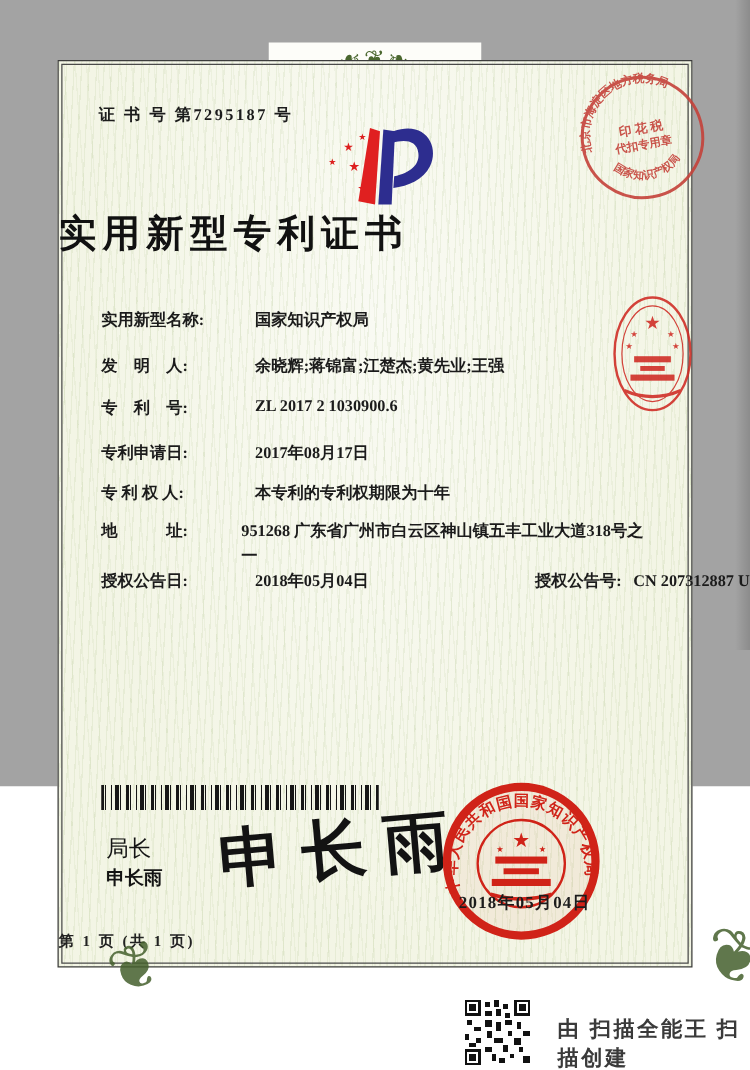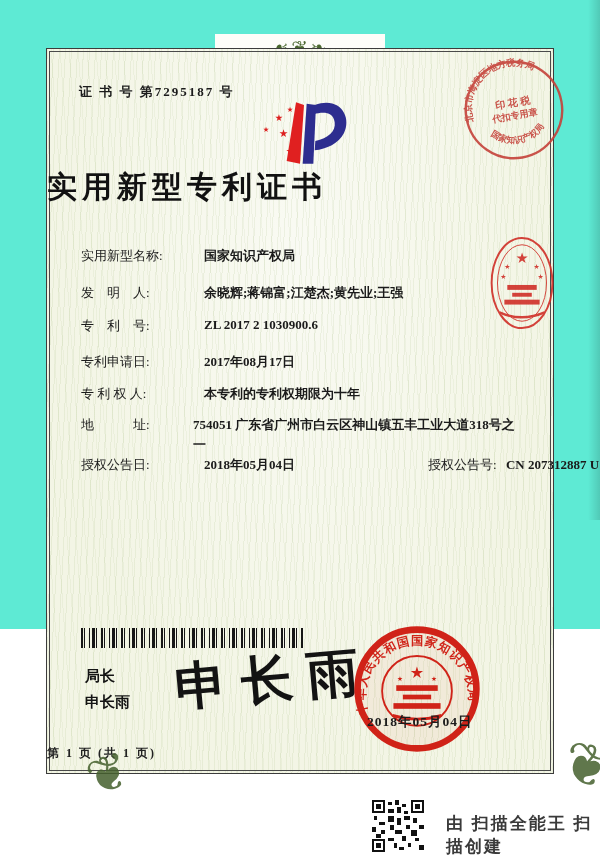--- a/index.html
+++ b/index.html
@@ -1,18 +1,18 @@
 <!DOCTYPE html>
 <html><head>
 <meta charset="utf-8">
 <style>
   html,body{margin:0;padding:0;}
   body{width:600px;height:856px;background:#ffffff;overflow:hidden;
        font-family:"Liberation Serif","DejaVu Serif",serif;}
-  .scan{position:relative;width:600px;height:629px;background:#5eead4;}
+  .scan{position:relative;width:600px;height:629px;background:#a3a3a3;}
 
   
   .page{position:absolute;left:46px;top:48px;width:508px;height:726px;
         background-color:#f3f5e5;
         background-image:
           repeating-linear-gradient(93deg, rgba(130,162,82,.11) 0 1px, transparent 1px 6px),
           repeating-linear-gradient(86deg, rgba(130,162,82,.08) 0 1px, transparent 1px 9px),
           radial-gradient(ellipse at 50% 28%, rgba(255,255,255,.55), rgba(255,255,255,0) 70%);
         border:1px solid #3c3c3c;box-sizing:border-box;}
   .page-inner-border{position:absolute;left:2px;top:2px;right:2px;bottom:2px;
@@ -26,38 +26,38 @@
   .title{position:absolute;left:0;top:118px;width:100%;
          font-size:30px;font-weight:700;letter-spacing:5px;color:#111;}
 
   .tax-seal{position:absolute;left:414px;top:8px;width:106px;height:106px;
             transform:rotate(-10deg);opacity:.9;}
 
   .emblem{position:absolute;left:440px;top:185px;width:70px;height:98px;opacity:.88;}
 
   .fields{position:absolute;left:0;top:0;width:100%;font-size:13px;color:#1b1b1b;}
   .frow{position:absolute;left:34px;white-space:nowrap;}
-  .flabel{font-weight:400;}
+  .flabel{font-weight:700;}
   .fvalue{position:absolute;left:123px;top:0;font-weight:600;white-space:nowrap;}
   .fvalue-addr{left:112px;}
   .addr2{position:absolute;left:112px;top:20px;font-weight:600;}
   .frow-right{position:absolute;left:347px;top:0;white-space:nowrap;}
 
   .paras{position:absolute;left:32px;top:433px;width:452px;
          font-size:12.5px;line-height:18.5px;color:#222;font-style:italic;
          font-weight:500;text-align:justify;}
   .paras p{margin:0;text-indent:2em;}
 
   .barcode{position:absolute;left:34px;top:579px;width:222px;height:20px;
      background:
        repeating-linear-gradient(90deg,#161616 0 2px,transparent 2px 3px,
          #161616 3px 4px,transparent 4px 8px,#161616 8px 9px,transparent 9px 11px,
          #161616 11px 14px,transparent 14px 15px,#161616 15px 16px,transparent 16px 20px);}
 
-  .sig-title{position:absolute;left:38px;top:618px;font-size:15px;font-weight:700;color:#141414;}
+  .sig-title{position:absolute;left:38px;top:618px;font-size:18px;font-weight:400;color:#141414;}
   .sig-name{position:absolute;left:38px;top:644px;font-size:15px;font-weight:700;color:#141414;}
   .sig-script{position:absolute;left:128px;top:596px;font-size:52px;font-weight:700;
       color:#131313;letter-spacing:14px;transform:rotate(-5deg);white-space:nowrap;}
 
   .office-seal{position:absolute;left:304px;top:574px;width:132px;height:132px;}
   .seal-date{position:absolute;left:320px;top:664px;font-size:13.5px;font-weight:700;
       color:#1c1c1c;letter-spacing:1px;white-space:nowrap;}
 
   .page-footer{position:absolute;left:0;top:696px;width:100%;text-align:left;
       font-size:12px;font-weight:600;color:#222;letter-spacing:2px;}
@@ -150,21 +150,21 @@
       <div class="frow" style="top:304px">
         <span class="flabel">专利申请日:</span>
         <span class="fvalue">2017年08月17日</span>
       </div>
       <div class="frow" style="top:336px">
         <span class="flabel">专 利 权 人:</span>
         <span class="fvalue">本专利的专利权期限为十年</span>
       </div>
       <div class="frow" style="top:367px">
         <span class="flabel">地　　　址:</span>
-        <span class="fvalue fvalue-addr">754051 广东省广州市白云区神山镇五丰工业大道318号之</span>
+        <span class="fvalue fvalue-addr">951268 广东省广州市白云区神山镇五丰工业大道318号之</span>
         <span class="addr2">一</span>
       </div>
       <div class="frow" style="top:407px">
         <span class="flabel">授权公告日:</span>
         <span class="fvalue">2018年05月04日</span>
         <span class="frow-right">
           <span class="flabel">授权公告号:</span>
           <span class="fvalue" style="position:static;margin-left:6px">CN 207312887 U</span>
         </span>
       </div>

